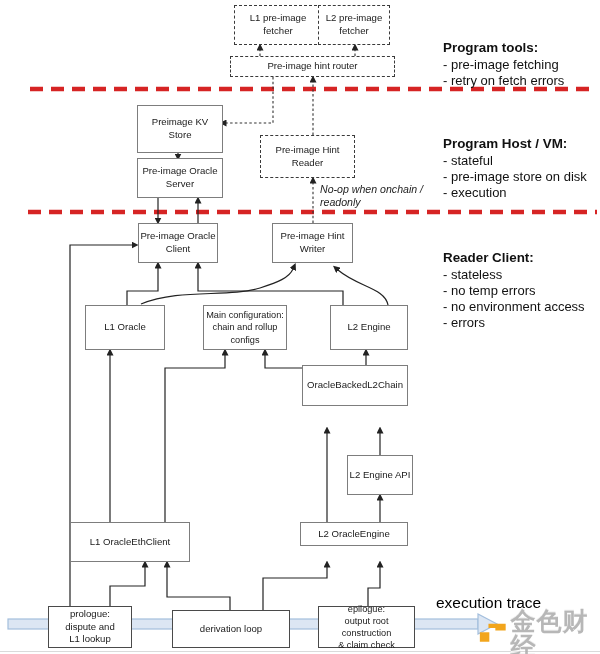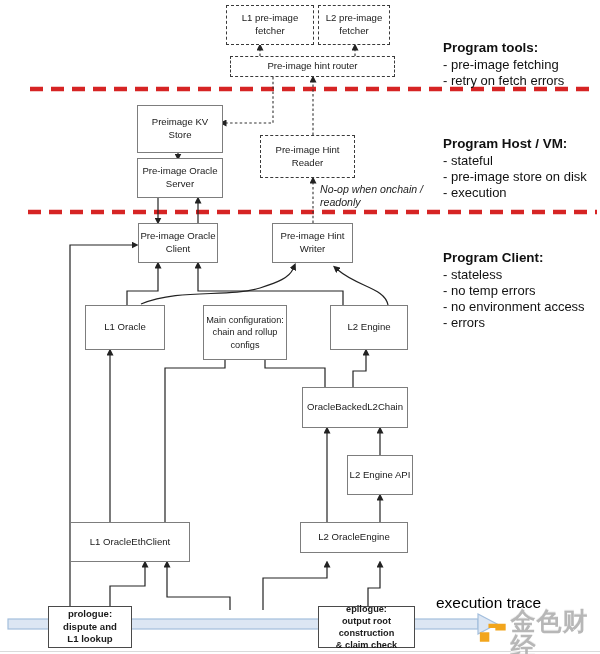--- a/index.html
+++ b/index.html
@@ -7,21 +7,21 @@
   #canvas{position:relative;width:600px;height:654px;background:#fff;overflow:hidden;}
   #wires{position:absolute;left:0;top:0;z-index:0;}
   .node{
     position:absolute;z-index:1;box-sizing:border-box;
     background:#fff;border:1.4px solid #7d7d7d;
     display:flex;align-items:center;justify-content:center;
     text-align:center;color:#1a1a1a;font-size:9.6px;line-height:1.32;
     white-space:pre-line;padding:1px;
   }
   .node.dashed{border:1.2px dashed #3a3a3a;}
-  .node.dark{border-color:#4a4a4a;font-weight:bold;}
+  .node.dark{border-color:#4a4a4a;}
   .fs-s{font-size:9.2px;}
   .section{position:absolute;z-index:1;color:#111;font-size:13px;line-height:1.22;}
   .section .title{font-weight:bold;font-size:13.4px;margin-bottom:1px;margin-top:22px;}
   .annotation{position:absolute;z-index:1;font-style:italic;font-size:10.6px;line-height:1.25;color:#222;white-space:pre-line;}
   .trace-label{position:absolute;z-index:2;font-weight:normal;font-size:15.5px;color:#000;}
   .watermark{position:absolute;z-index:2;left:479px;top:609px;display:flex;align-items:center;gap:4px;}
   .watermark .wm-text{
     font-size:25px;font-weight:bold;color:#a8a8a8;opacity:.82;
     letter-spacing:1px;text-shadow:0 1px 0 #ffffff, 0 -1px 0 #e8e8e8;
     line-height:1;
@@ -75,71 +75,72 @@
       <path d="M327,522 L327,433" marker-end="url(#m)"></path>
       <path d="M380,455 L380,433" marker-end="url(#m)"></path>
       <path d="M380,522 L380,500" marker-end="url(#m)"></path>
       <path d="M110,606 L110,586 L145,586 L145,567" marker-end="url(#m)"></path>
       <path d="M230,610 L230,597 L167,597 L167,567" marker-end="url(#m)"></path>
       <path d="M263,610 L263,578 L327,578 L327,567" marker-end="url(#m)"></path>
       <path d="M368,606 L368,588 L380,588 L380,567" marker-end="url(#m)"></path>
     </g>
   </svg>
 
-  <div class="node dashed" style="left:226px;top:5px;width:88px;height:40px">L1 pre-image
+  <div class="node dashed" style="left:234px;top:5px;width:88px;height:40px">L1 pre-image
 fetcher</div>
   <div class="node dashed" style="left:318px;top:5px;width:72px;height:40px">L2 pre-image
 fetcher</div>
   <div class="node dashed" style="left:230px;top:56px;width:165px;height:21px">Pre-image hint router</div>
 
   <div class="node" style="left:137px;top:105px;width:86px;height:48px">Preimage KV Store</div>
   <div class="node" style="left:137px;top:158px;width:86px;height:40px">Pre-image Oracle
 Server</div>
   <div class="node dashed" style="left:260px;top:135px;width:95px;height:43px">Pre-image Hint
 Reader</div>
 
   <div class="node" style="left:138px;top:223px;width:80px;height:40px">Pre-image Oracle
 Client</div>
   <div class="node" style="left:272px;top:223px;width:81px;height:40px">Pre-image Hint
 Writer</div>
 
   <div class="node" style="left:85px;top:305px;width:80px;height:45px">L1 Oracle</div>
-  <div class="node fs-s" style="left:203px;top:305px;width:84px;height:55px">Main configuration:
+  <div class="node fs-s" style="left:203px;top:305px;width:84px;height:45px">Main configuration:
 chain and rollup
 configs</div>
   <div class="node" style="left:330px;top:305px;width:78px;height:45px">L2 Engine</div>
 
-  <div class="node" style="left:302px;top:387px;width:106px;height:41px">OracleBackedL2Chain</div>
+  <div class="node" style="left:302px;top:365px;width:106px;height:41px">OracleBackedL2Chain</div>
   <div class="node" style="left:347px;top:455px;width:66px;height:40px">L2 Engine API</div>
 
   <div class="node" style="left:70px;top:522px;width:120px;height:40px">L1 OracleEthClient</div>
-  <div class="node" style="left:300px;top:522px;width:108px;height:31px">L2 OracleEngine</div>
+  <div class="node" style="left:300px;top:522px;width:108px;height:24px">L2 OracleEngine</div>
 
   <div class="node dark" style="left:48px;top:606px;width:84px;height:42px">prologue:
 dispute and
 L1 lookup</div>
+  <div class="node dark" style="left:172px;top:610px;width:118px;height:38px">derivation loop</div>
   <div class="node dark fs-s" style="left:318px;top:606px;width:97px;height:42px">epilogue:
 output root construction
 &amp; claim check</div>
 
   <div class="section" style="left:443px;top:18px">
     <div class="title">Program tools:</div>
     <div>- pre-image fetching</div>
     <div>- retry on fetch errors</div>
   </div>
 
   <div class="section" style="left:443px;top:114px">
     <div class="title">Program Host / VM:</div>
     <div>- stateful</div>
     <div>- pre-image store on disk</div>
     <div>- execution</div>
   </div>
 
   <div class="section" style="left:443px;top:228px">
-    <div class="title">Program Client:</div>
+    <div class="title">Reader Client:</div>
     <div>- stateless</div>
     <div>- no temp errors</div>
     <div>- no environment access</div>
     <div>- errors</div>
   </div>
 
   <div class="annotation" style="left:320px;top:183px">No-op when onchain /
 readonly</div>
   <div class="trace-label" style="left:436px;top:594px">execution trace</div>
 

